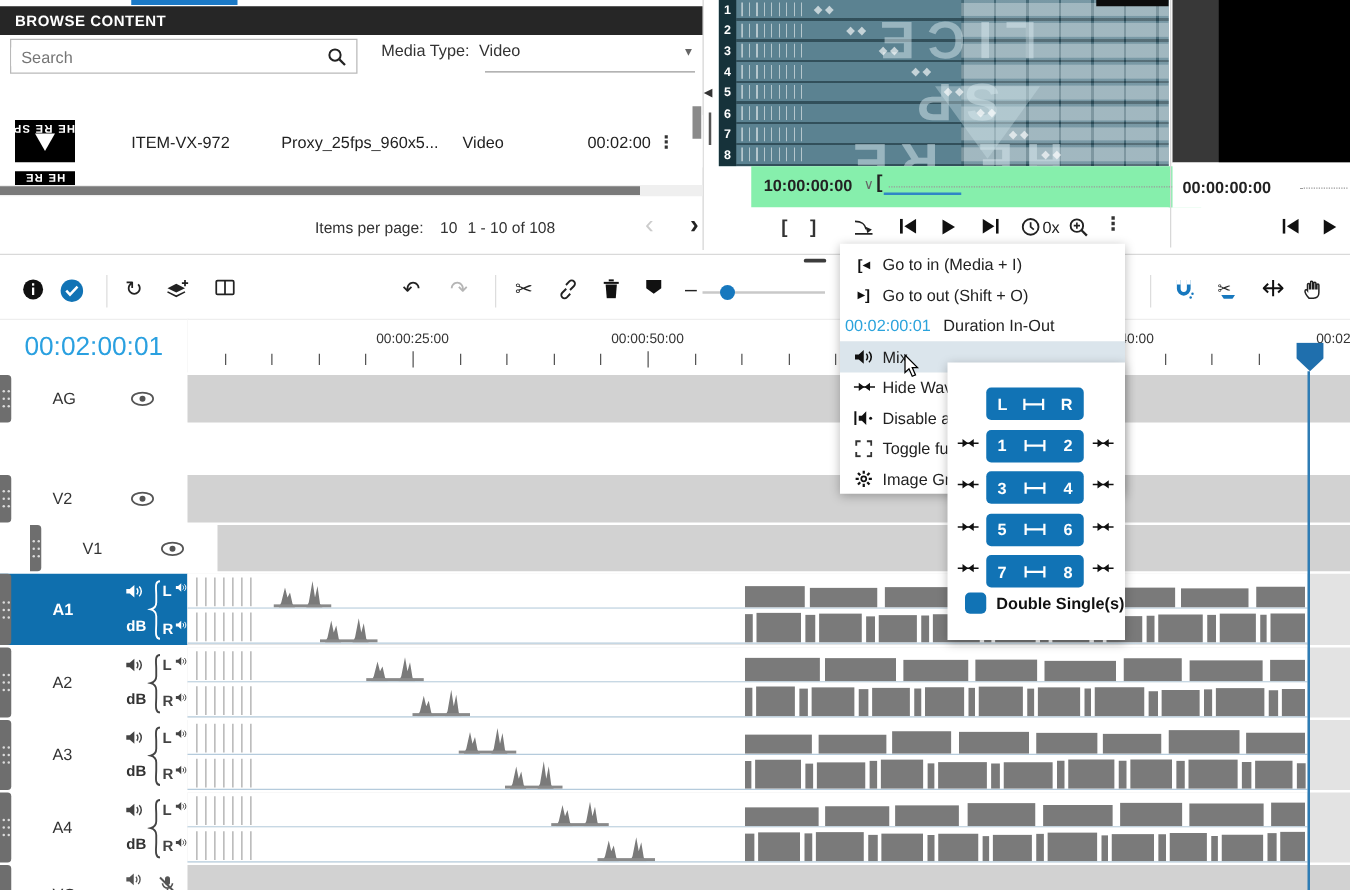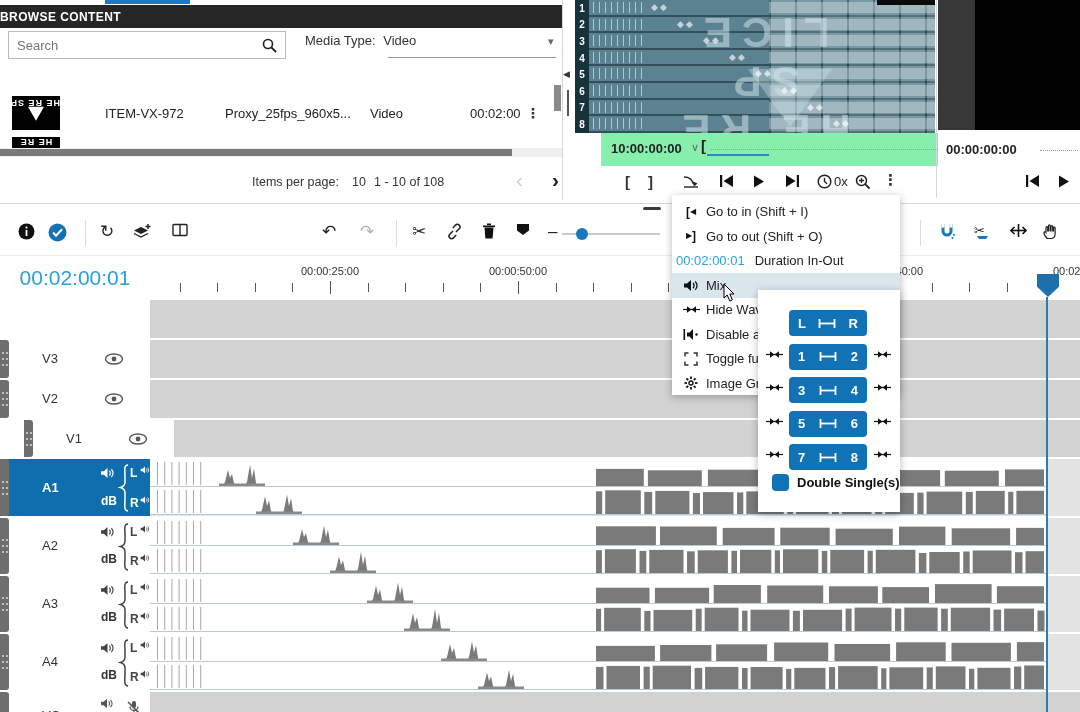--- a/index.html
+++ b/index.html
@@ -5,21 +5,21 @@
   html,body{margin:0;padding:0;background:#fff;}
   #app{position:relative;width:1080px;height:712px;overflow:hidden;background:#fff;
        font-family:"Liberation Sans","DejaVu Sans",sans-serif;color:#222;}
   .abs{position:absolute;}
   .ic{display:inline-flex;align-items:center;justify-content:center;line-height:1;}
   .ic svg{display:block;}
   
   #browse{left:0;top:0;width:562px;height:200px;border-right:1px solid #d5d5d5;}
   #browse-tab{left:105px;top:0;width:85px;height:4px;background:#1b79c6;}
   #browse-head{left:0;top:5px;width:562px;height:23px;background:#262626;color:#fff;
-    font-size:12px;font-weight:bold;letter-spacing:.4px;display:flex;align-items:center;box-sizing:border-box;}
+    font-size:12px;font-weight:bold;letter-spacing:.4px;display:flex;align-items:center;padding-left:12px;box-sizing:border-box;}
   #search-box{left:8px;top:31px;width:276px;height:26px;border:1px solid #b9b9b9;background:#fff;display:flex;align-items:center;}
   #search-box input{border:0;outline:0;flex:1;font-size:13px;padding:0 8px;font-family:inherit;color:#333;}
   #media-row{left:305px;top:33px;width:252px;height:24px;font-size:13px;color:#333;}
   #media-underline{left:388px;top:57px;width:168px;height:1px;background:#9a9a9a;}
   #thead{left:0;top:60px;width:562px;height:32px;background:#c7c7c7;display:flex;align-items:center;
     font-size:11px;font-weight:bold;color:#333;letter-spacing:.3px;}
   .th{padding-left:12px;box-sizing:border-box;border-right:1px solid #d9d9d9;overflow:hidden;white-space:nowrap;height:32px;display:flex;align-items:center;}
   #trow{left:0;top:92px;width:562px;height:42px;background:#fff;display:flex;align-items:center;font-size:13px;color:#222;}
   .td{padding-left:12px;box-sizing:border-box;overflow:hidden;white-space:nowrap;}
   .thumb{width:48px;height:34px;background:#000;color:#fff;position:relative;overflow:hidden;flex-shrink:0;}
@@ -390,33 +390,30 @@
       <div class="rtick" style="left: 706.4px;"></div>
       <div class="rtick major" style="left: 744px;"></div>
       <div class="rtick" style="left: 781.6px;"></div>
       <div class="rtick" style="left: 819.2px;"></div>
       <div class="rtick" style="left: 856.8px;"></div>
       <div class="rtick" style="left: 894.4px;"></div>
     </div>
 
   <div id="tracks" class="abs">
       <div class="trow" style="top: 2px; height: 38px; position: absolute;">
-        <div class="ttl-video" style="position: absolute;"></div>
-      </div>
-      <div class="trow" style="top: 42px; height: 38px; position: absolute;">
         <div class="thdr" style="position: absolute;">
           <div class="grip" style="position: absolute;">
             <i style="left: 2px; top: calc(50% - 7px);"></i>
             <i style="left: 6px; top: calc(50% - 7px);"></i>
             <i style="left: 2px; top: calc(50% - 1px);"></i>
             <i style="left: 6px; top: calc(50% - 1px);"></i>
             <i style="left: 2px; top: calc(50% + 5px);"></i>
             <i style="left: 6px; top: calc(50% + 5px);"></i>
           </div>
-          <div class="tname" style="position: absolute; top: calc(50% - 8px);">V3</div>
+          <div class="tname" style="position: absolute; top: calc(50% - 8px);">AG</div>
           <div class=" ic" style="left: 104px; top: calc(50% - 6px); position: absolute;">
             <svg width="20" height="12" viewBox="0 0 20 12">
               <ellipse cx="10" cy="6" rx="8.5" ry="5" fill="none" stroke="#555" stroke-width="1.4"></ellipse>
               <circle cx="10" cy="6" r="2.4" fill="#555"></circle>
             </svg>
           </div>
         </div>
         <div class="ttl-video" style="position: absolute;"></div>
       </div>
       <div class="trow" style="top: 82px; height: 38px; position: absolute;">
@@ -854,21 +851,21 @@
 
   <div id="ph-head" class="abs"></div>
   <div id="ph-line" class="abs"></div>
 
   <div id="ctx-menu" class="abs">
       <div class="mi" style="top: 4px; position: absolute;">
         <span class="mic ic">
           <b style="font-size:12px;">[</b>
           <span style="font-size:8px;">◀</span>
         </span>
-        <span class="mlabel">Go to in (Shift + I)</span>
+        <span class="mlabel">Go to in (Media + I)</span>
       </div>
       <div class="mi" style="top: 28.5px; position: absolute;">
         <span class="mic ic">
           <span style="font-size:8px;">▶</span>
           <b style="font-size:12px;">]</b>
         </span>
         <span class="mlabel">Go to out (Shift + O)</span>
       </div>
       <div class="mi" style="top: 53px; position: absolute;">
         <span class="mtc">00:02:00:01</span>

